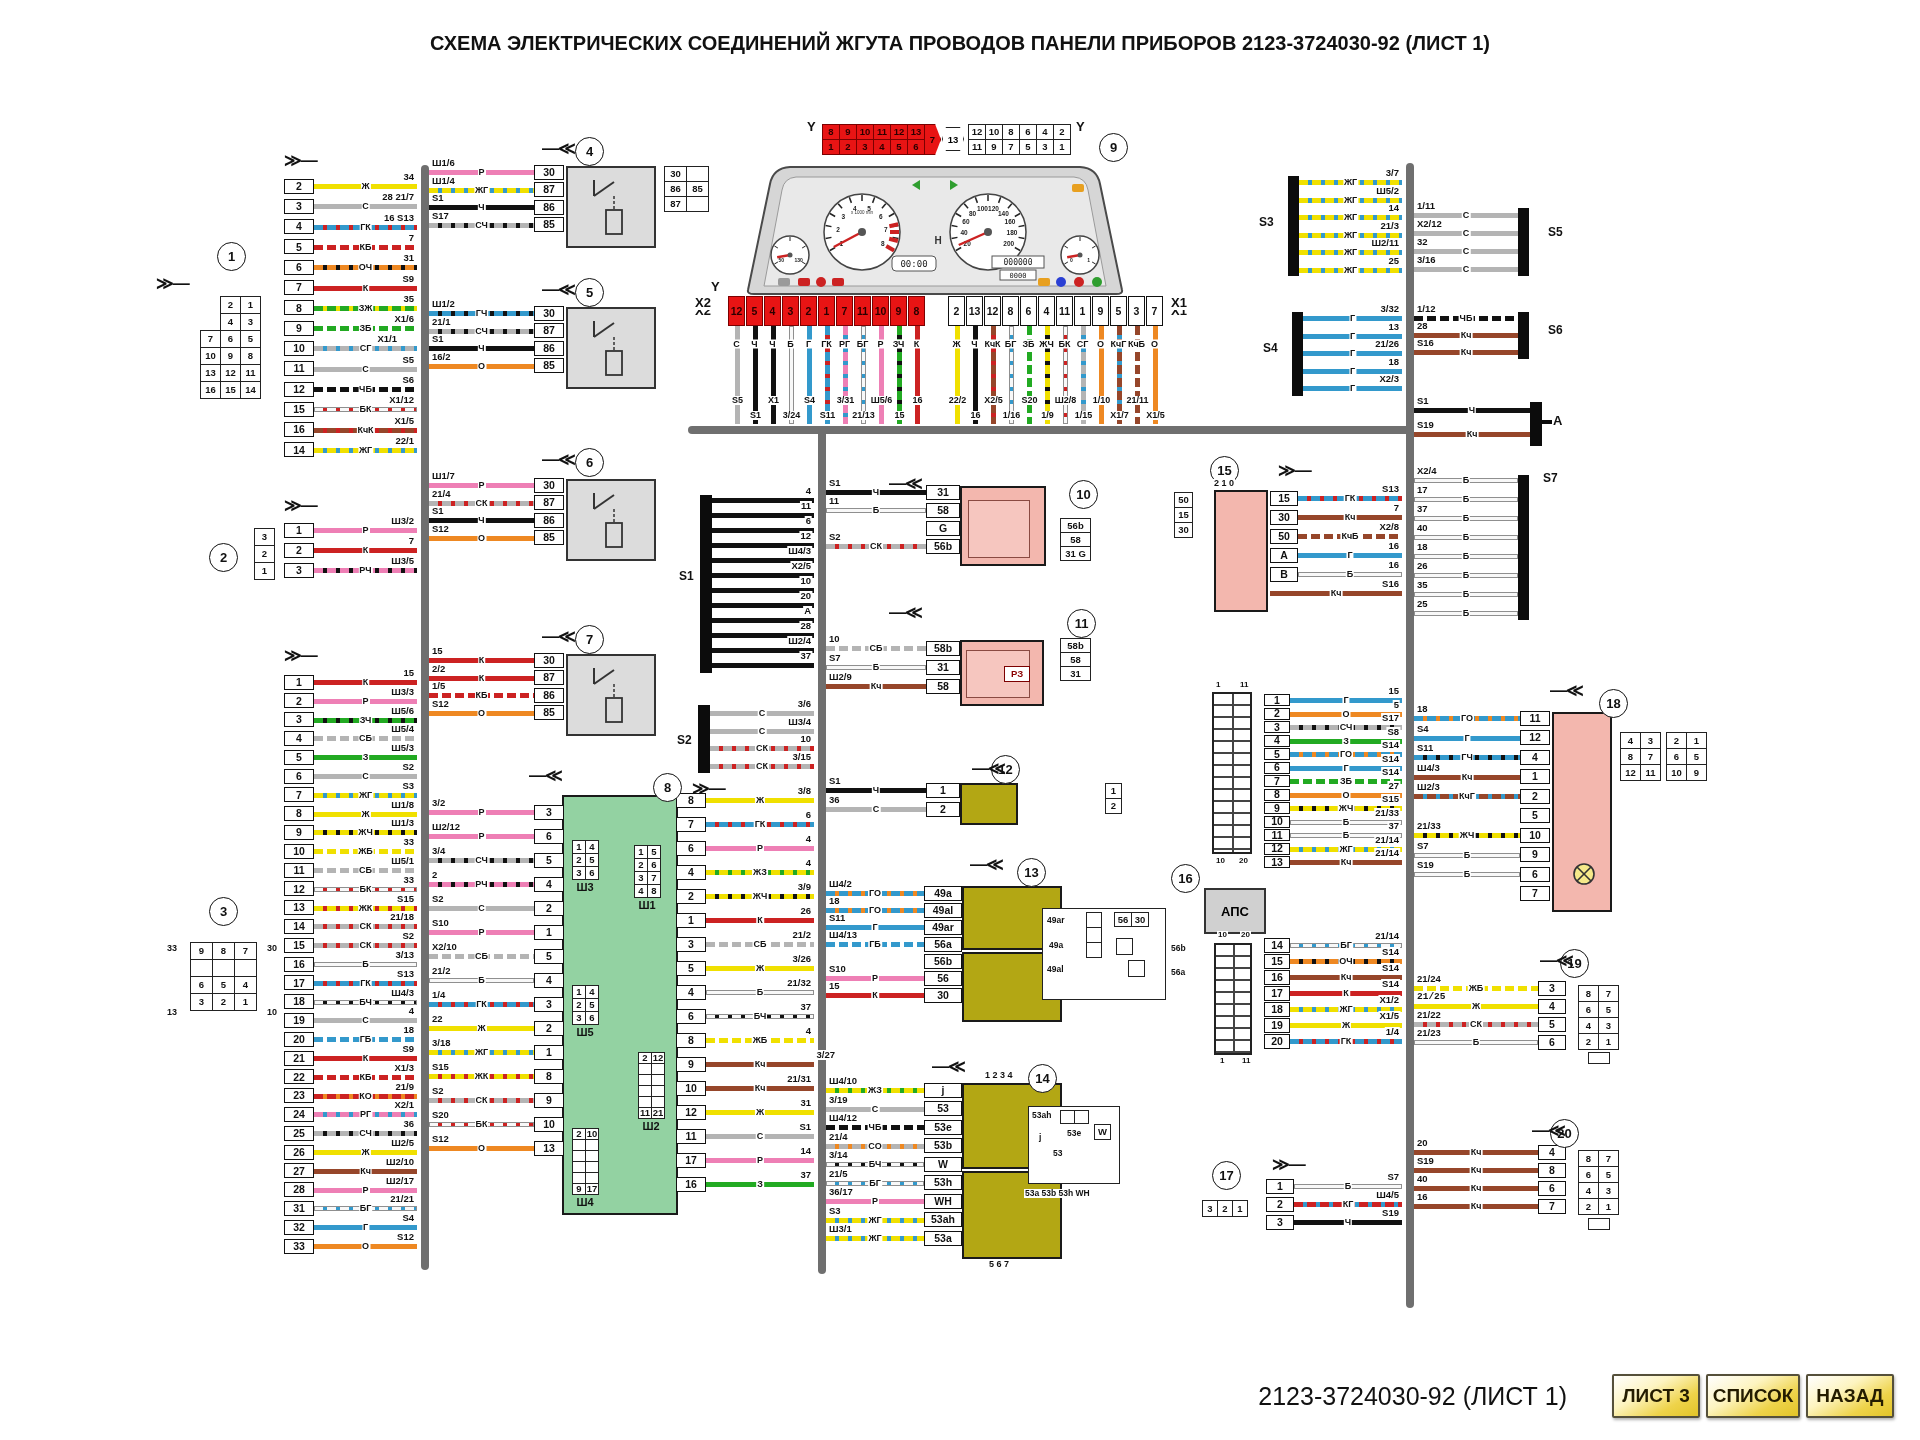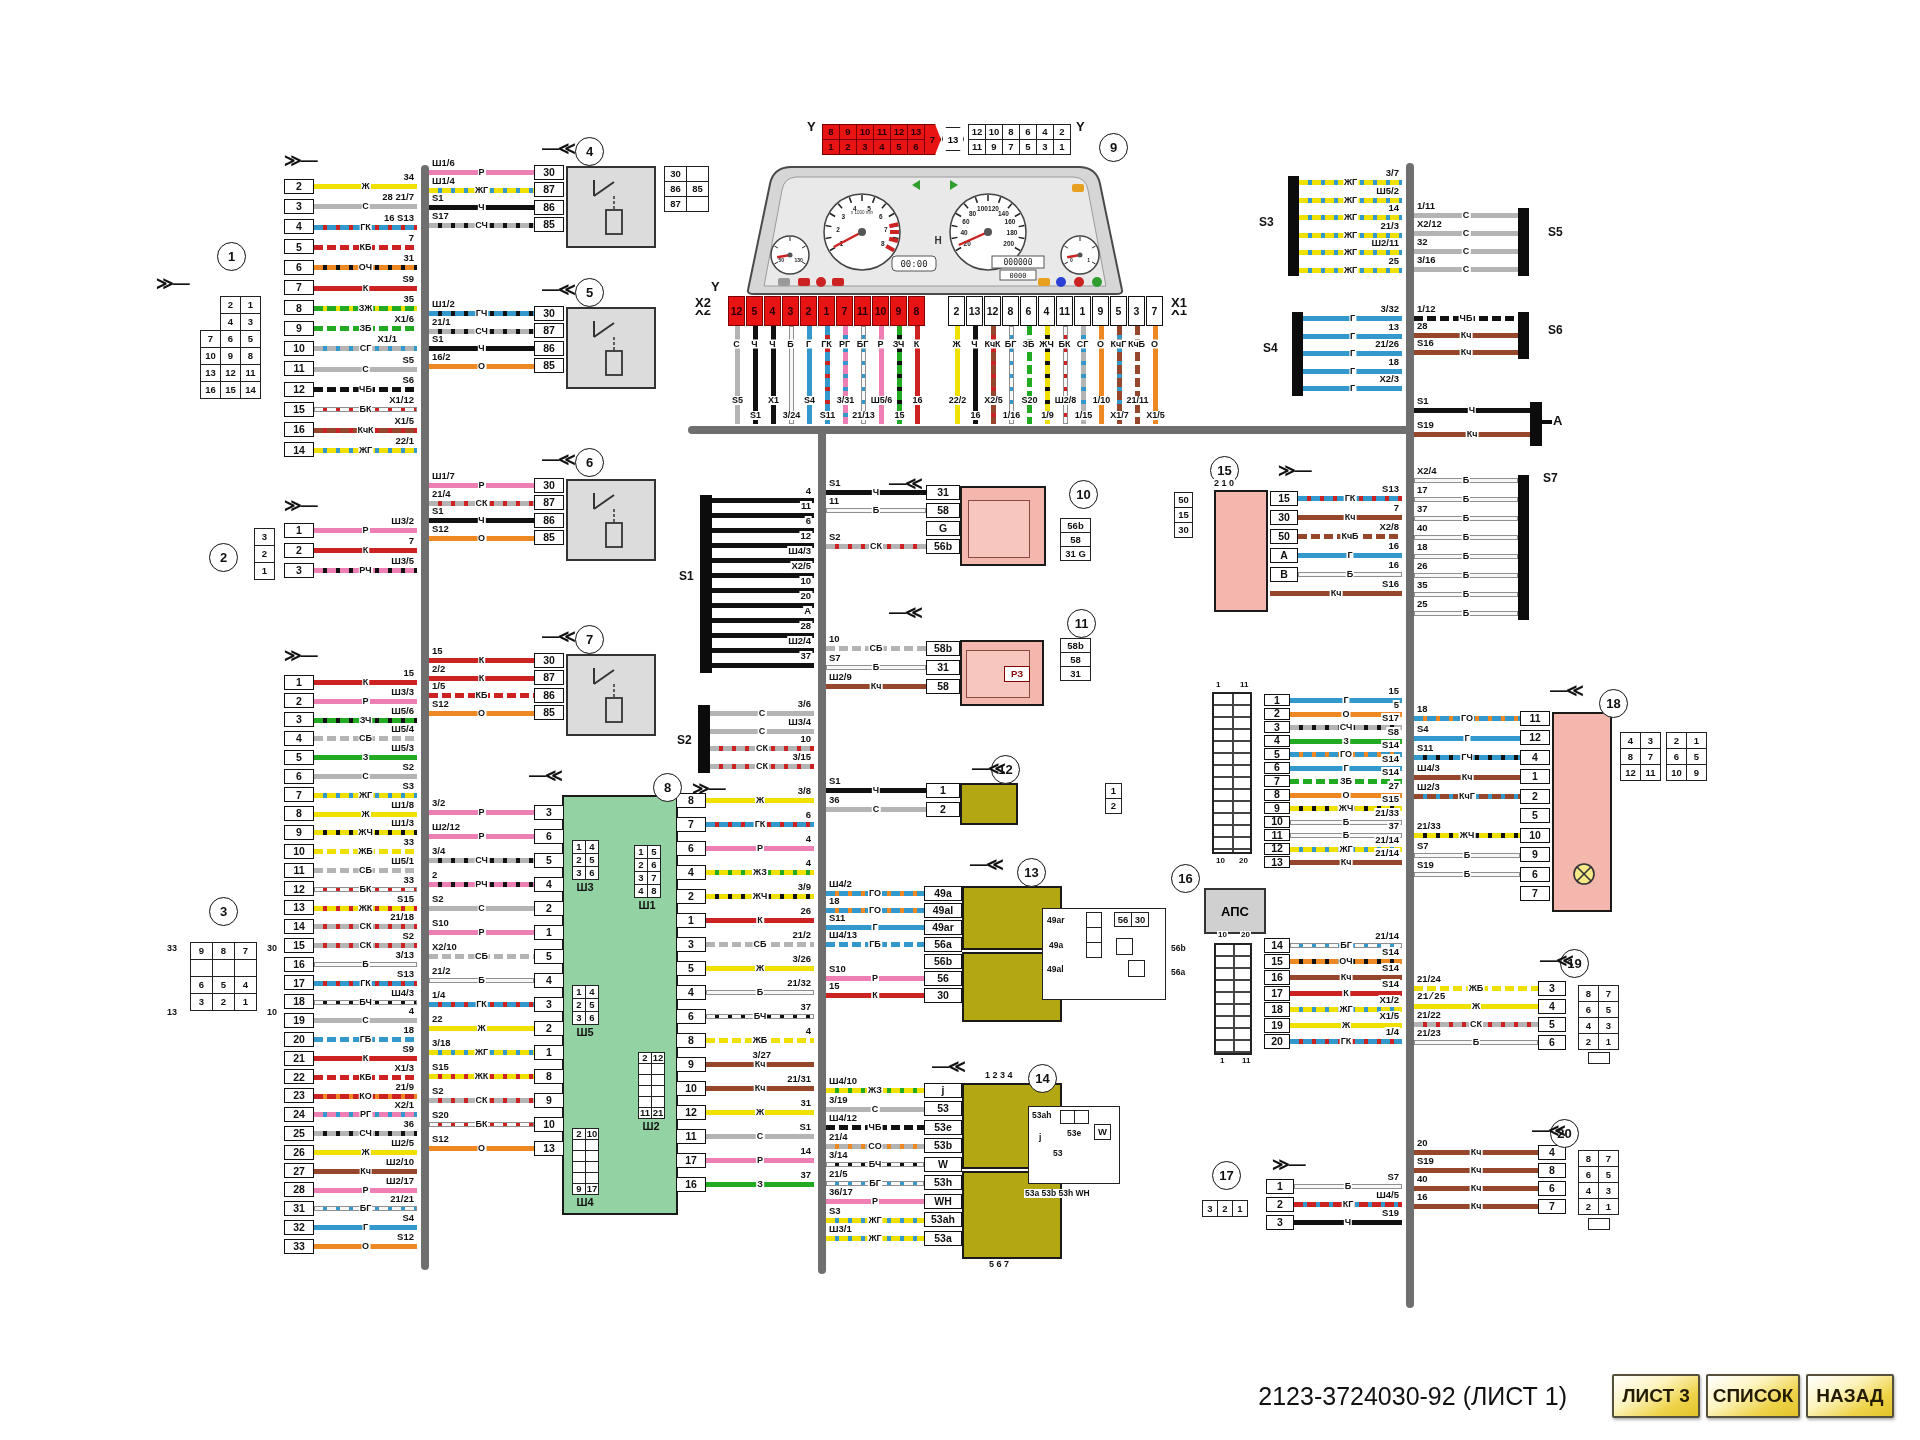--- a/index.html
+++ b/index.html
@@ -47,20 +47,21 @@
         clip-path:polygon(18% 0,82% 0,100% 50%,82% 100%,18% 100%,0 50%);}
   .pointC{position:absolute;background:#e81414;border:1.3px solid #7c0000;box-sizing:border-box;
         display:flex;align-items:center;justify-content:center;font:bold 9.5px "Liberation Sans",sans-serif;
         color:#2b0000;clip-path:polygon(0 0,65% 0,100% 50%,65% 100%,0 100%);}
   .rz{position:absolute;background:#fff;border:1.3px solid #7c0000;box-sizing:border-box;}
 </style>
 </head>
 <body>
 
 <div id="stage">
+  <div class="title">СХЕМА ЭЛЕКТРИЧЕСКИХ СОЕДИНЕНИЙ ЖГУТА ПРОВОДОВ ПАНЕЛИ ПРИБОРОВ 2123-3724030-92 (ЛИСТ 1)</div>
   <div id="diagram">
       <div class="bus" style="left: 421px; top: 165px; width: 8px; height: 1105px;"></div>
       <div class="bus" style="left: 688px; top: 426px; width: 726px; height: 8px;"></div>
       <div class="bus" style="left: 818px; top: 426px; width: 8px; height: 848px;"></div>
       <div class="bus" style="left: 1406px; top: 163px; width: 8px; height: 1145px;"></div>
       <div class="relayB" style="left: 566px; top: 166px; width: 90px; height: 82px;"></div>
       <div class="relayB" style="left: 566px; top: 307px; width: 90px; height: 82px;"></div>
       <div class="relayB" style="left: 566px; top: 479px; width: 90px; height: 82px;"></div>
       <div class="relayB" style="left: 566px; top: 654px; width: 90px; height: 82px;"></div>
       <div class="green" style="left: 562px; top: 795px; width: 116px; height: 420px;"></div>
@@ -446,21 +447,21 @@
       <div class="wire lightw" style="left: 706px; top: 1014px; width: 108px; height: 5px; background: repeating-linear-gradient(90deg, rgb(248, 248, 248) 0px, rgb(248, 248, 248) 9px, rgb(17, 17, 17) 9px, rgb(17, 17, 17) 13px);"></div>
       <div class="chip" style="left: 760px; top: 1016px; font-size: 9px;">БЧ</div>
       <div class="lbl" style="left: 812px; top: 1002px; font-size: 9.5px; transform: translateX(-100%);">37</div>
       <div class="pin" style="left: 676px; top: 1032.5px; width: 30px; height: 15px;">8</div>
       <div class="wire" style="left: 706px; top: 1038px; width: 108px; height: 5px; background: repeating-linear-gradient(90deg, rgb(240, 224, 0) 0px, rgb(240, 224, 0) 9px, rgb(255, 255, 255) 9px, rgb(255, 255, 255) 13px);"></div>
       <div class="chip" style="left: 760px; top: 1040px; font-size: 9px;">ЖБ</div>
       <div class="lbl" style="left: 812px; top: 1026px; font-size: 9.5px; transform: translateX(-100%);">4</div>
       <div class="pin" style="left: 676px; top: 1056.5px; width: 30px; height: 15px;">9</div>
       <div class="wire" style="left: 706px; top: 1062px; width: 108px; height: 5px; background: rgb(150, 70, 42);"></div>
       <div class="chip" style="left: 760px; top: 1064px; font-size: 9px;">Кч</div>
-      <div class="lbl" style="left: 772px; top: 1050px; font-size: 9.5px; transform: translateX(-100%);">3/27</div>
+      <div class="lbl" style="left: 836px; top: 1050px; font-size: 9.5px; transform: translateX(-100%);">3/27</div>
       <div class="pin" style="left: 676px; top: 1080.5px; width: 30px; height: 15px;">10</div>
       <div class="wire" style="left: 706px; top: 1086px; width: 108px; height: 5px; background: rgb(150, 70, 42);"></div>
       <div class="chip" style="left: 760px; top: 1088px; font-size: 9px;">Кч</div>
       <div class="lbl" style="left: 812px; top: 1074px; font-size: 9.5px; transform: translateX(-100%);">21/31</div>
       <div class="pin" style="left: 676px; top: 1104.5px; width: 30px; height: 15px;">12</div>
       <div class="wire" style="left: 706px; top: 1110px; width: 108px; height: 5px; background: rgb(240, 224, 0);"></div>
       <div class="chip" style="left: 760px; top: 1112px; font-size: 9px;">Ж</div>
       <div class="lbl" style="left: 812px; top: 1098px; font-size: 9.5px; transform: translateX(-100%);">31</div>
       <div class="pin" style="left: 676px; top: 1128.5px; width: 30px; height: 15px;">11</div>
       <div class="wire" style="left: 706px; top: 1134px; width: 108px; height: 5px; background: rgb(180, 180, 180);"></div>

